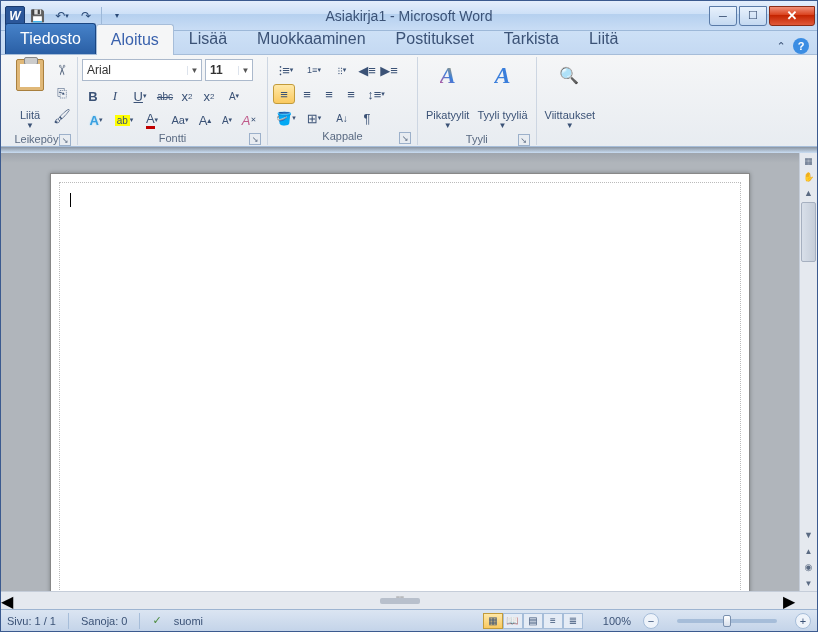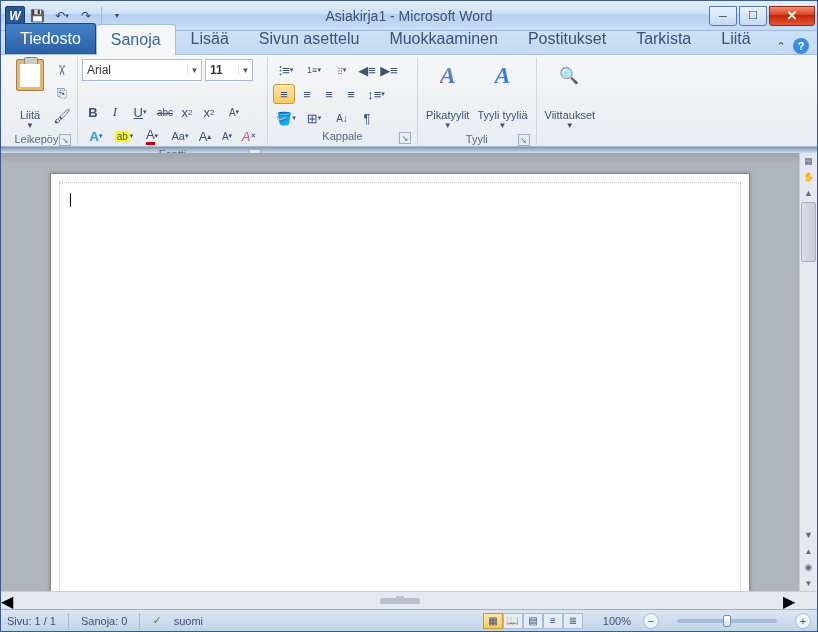--- a/index.html
+++ b/index.html
@@ -45,21 +45,21 @@
 
 .combo { height: 22px; background: #fff; border: 1px solid #abb9cc; display: flex; align-items: center; position: relative; font-size: 12px; color: #333; }
 .combo .val { padding: 0 4px; flex: 1; }
 .combo .dd { width: 14px; text-align: center; border-left: 1px solid #dde3ec; font-size: 8px; color: #555; }
 
 .row-btns { display: flex; gap: 0; }
 .row-btns .small-btn { width: 22px; }
 .row-btns .small-btn.wide { width: 28px; }
 
 
-.font-top-row { display: flex; gap: 3px; margin-bottom: 18px; }
+.font-top-row { display: flex; gap: 3px; margin-bottom: 2px; }
 
 
 .clipboard-ic { width: 28px; height: 32px; background: #e0b878; border: 1px solid #a87f3e; border-radius: 2px; position: relative; }
 .clipboard-ic:before { content: ''; position: absolute; top: -3px; left: 7px; width: 12px; height: 6px; background: #ccc; border: 1px solid #888; border-radius: 2px; }
 .clipboard-ic:after { content: ''; position: absolute; top: 4px; left: 3px; right: 3px; bottom: 3px; background: #fff; }
 
 .scissors-ic { font-size: 14px; color: #5a6a82; transform: rotate(90deg); }
 .brush-ic { font-size: 14px; }
 
 .styles-ic { font-size: 24px; background: linear-gradient(45deg, #e04a8a, #3a7edb, #f0b030); -webkit-background-clip: text; -webkit-text-fill-color: transparent; font-style: italic; font-weight: bold; font-family: Georgia, serif; }
@@ -112,23 +112,22 @@
     <div class="title-text">Asiakirja1 - Microsoft Word</div>
     <div class="win-controls">
       <div class="win-btn">─</div>
       <div class="win-btn">☐</div>
       <div class="win-btn close">✕</div>
     </div>
   </div>
 
   <div class="tabsbar">
     <div class="tab file">Tiedosto</div>
-    <div class="tab active">Sanoja</div>
+    <div class="tab active">Aloitus</div>
     <div class="tab">Lisää</div>
-    <div class="tab">Sivun asettelu</div>
     <div class="tab">Muokkaaminen</div>
     <div class="tab">Postitukset</div>
     <div class="tab">Tarkista</div>
     <div class="tab">Liitä</div>
     <div class="right-icons">
       <div class="collapse-icon">⌃</div>
       <div class="help-icon">?</div>
     </div>
   </div>
 

